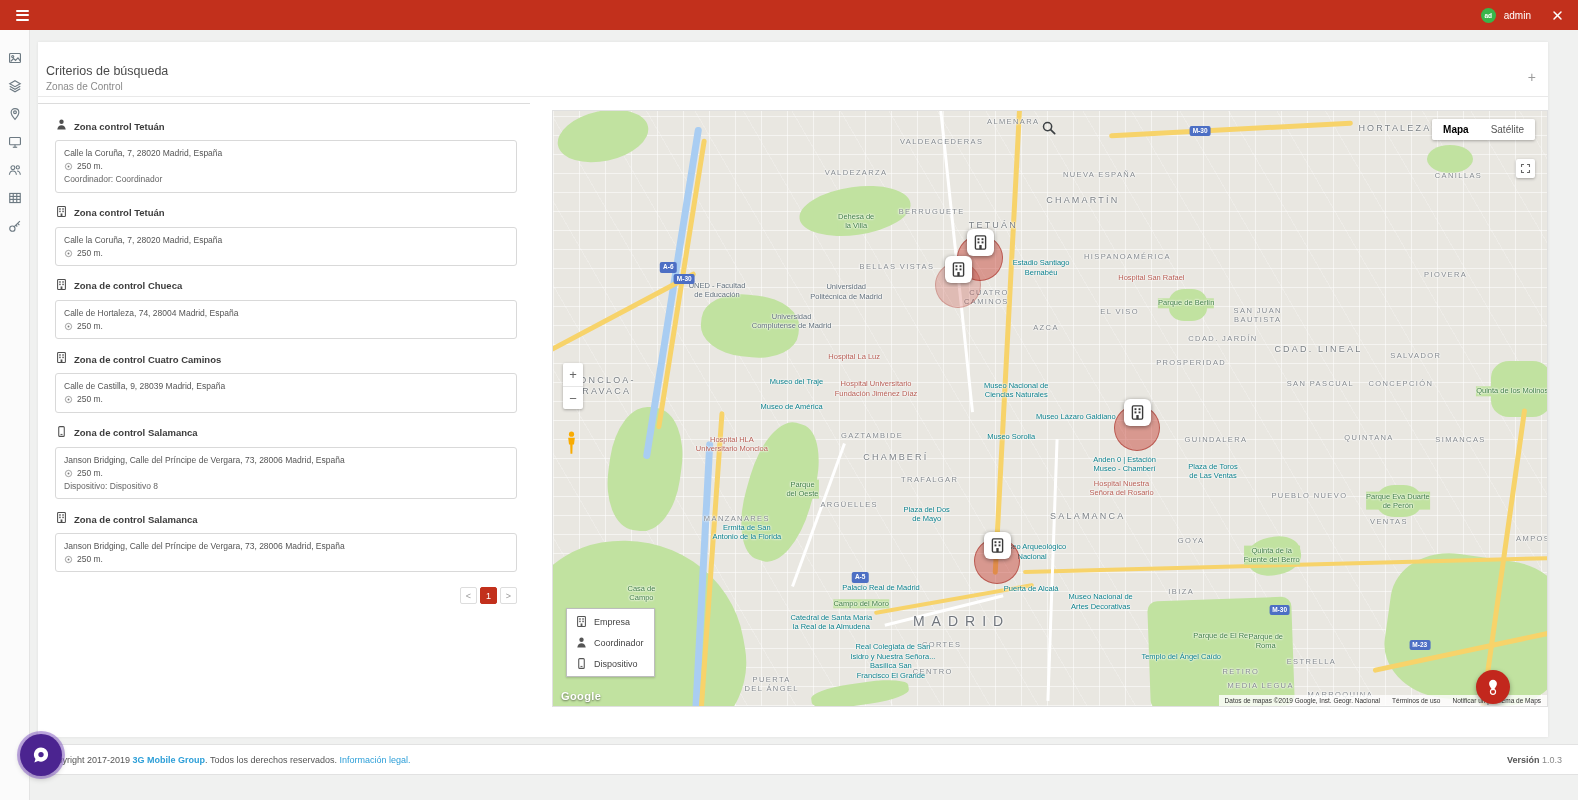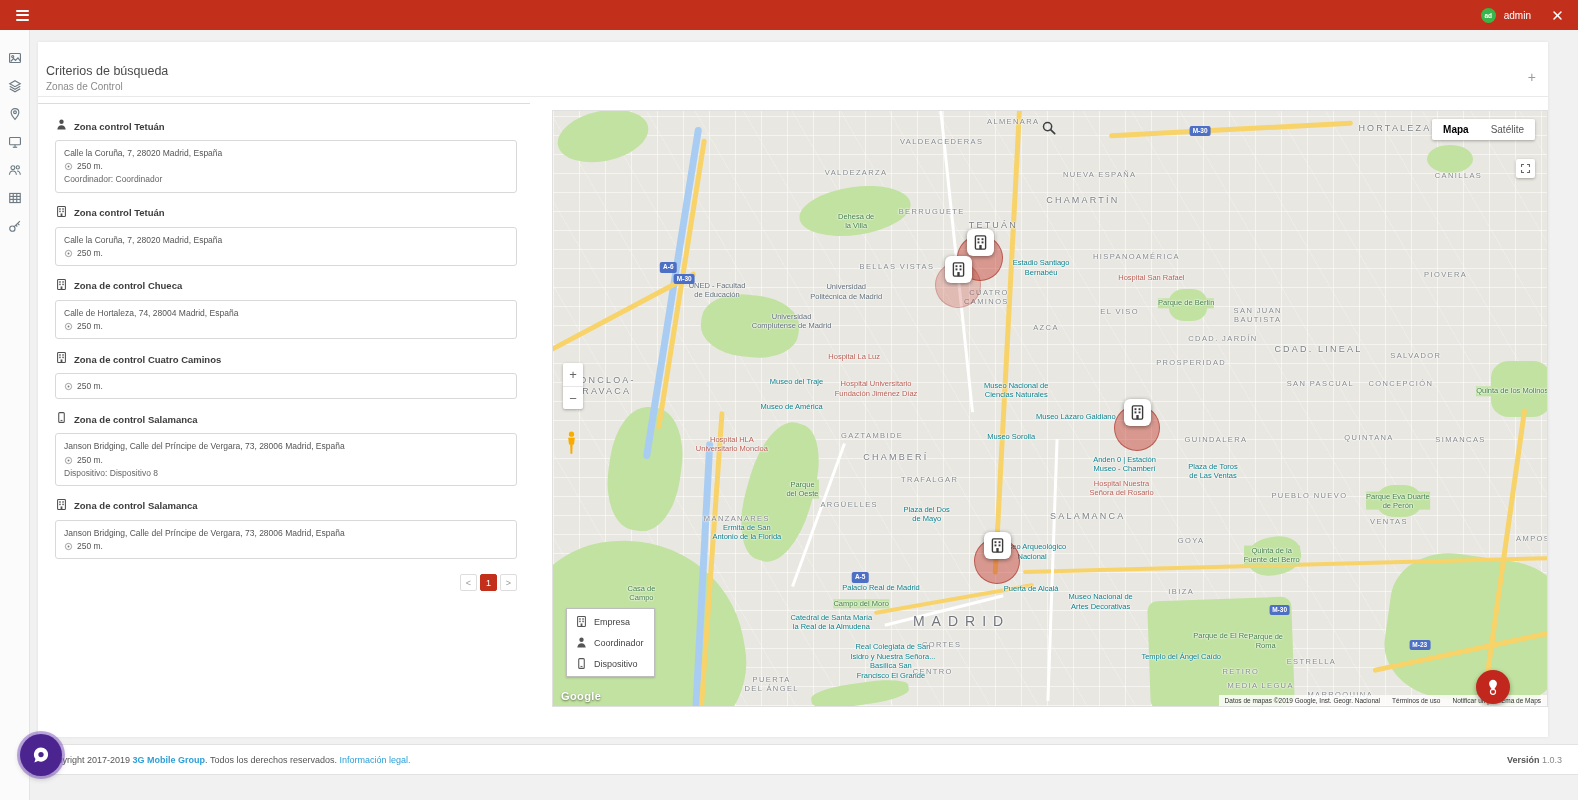--- a/index.html
+++ b/index.html
@@ -271,20 +271,21 @@
                     <rect x="3.2" y="1.8" width="9.6" height="12.4" rx="1" fill="none" stroke="currentColor" stroke-width="1.3"></rect>
                     <rect x="5.2" y="4" width="1.8" height="1.8" fill="currentColor"></rect>
                     <rect x="9" y="4" width="1.8" height="1.8" fill="currentColor"></rect>
                     <rect x="5.2" y="7" width="1.8" height="1.8" fill="currentColor"></rect>
                     <rect x="9" y="7" width="1.8" height="1.8" fill="currentColor"></rect>
                     <rect x="6.9" y="10.4" width="2.2" height="3.8" fill="currentColor"></rect>
                   </svg></span>
                 <span class="zone-title">Zona de control Cuatro Caminos</span>
               </div>
               <div class="zone-box">
+                <div>Calle de Castilla, 9, 28039 Madrid, España</div>
                 <div class="zone-radius">
                   <span style="display:flex">
                     <svg viewBox="0 0 16 16">
                       <circle cx="8" cy="8" r="5.6" fill="none" stroke="currentColor" stroke-width="1.2"></circle>
                       <circle cx="8" cy="8" r="1.7" fill="currentColor"></circle>
                     </svg>
                   </span>
                   <span>250 m.</span>
                 </div>
               </div>
@@ -379,21 +380,21 @@
         <div class="map-labels" id="map-labels">
             <span class="ml district" style="left: 46.3%; top: 1.8%;">ALMENARA</span>
             <span class="ml district" style="left: 39.1%; top: 5.2%;">VALDEACEDERAS</span>
             <span class="ml district" style="left: 30.5%; top: 10.4%;">VALDEZARZA</span>
             <span class="ml district" style="left: 55%; top: 10.7%;">NUEVA ESPAÑA</span>
             <span class="ml district-lg" style="left: 53.3%; top: 15.1%;">CHAMARTÍN</span>
             <span class="ml district" style="left: 38.1%; top: 16.9%;">BERRUGUETE</span>
             <span class="ml district-lg" style="left: 44.3%; top: 19.4%;">TETUÁN</span>
             <span class="ml district-lg" style="left: 84.7%; top: 3%;">HORTALEZA</span>
             <span class="ml district" style="left: 91.1%; top: 10.9%;">CANILLAS</span>
-            <span class="ml district" style="left: 57.8%; top: 24.6%; padding-left: 18px;">HISPANOAMÉRICA</span>
+            <span class="ml district" style="left: 57.8%; top: 24.6%;">HISPANOAMÉRICA</span>
             <span class="ml district" style="left: 89.8%; top: 27.6%;">PIOVERA</span>
             <span class="ml district" style="left: 34.6%; top: 26.3%;">BELLAS VISTAS</span>
             <span class="ml district" style="left: 43.6%; top: 31.2%; text-align: right;">CUATRO
 CAMINOS</span>
             <span class="ml district" style="left: 57%; top: 33.8%;">EL VISO</span>
             <span class="ml district" style="left: 49.6%; top: 36.5%;">AZCA</span>
             <span class="ml district" style="left: 70.9%; top: 34.3%;">SAN JUAN
 BAUTISTA</span>
             <span class="ml district" style="left: 67.4%; top: 38.4%;">CDAD. JARDÍN</span>
             <span class="ml district-lg" style="left: 77%; top: 40.2%;">CDAD. LINEAL</span>

